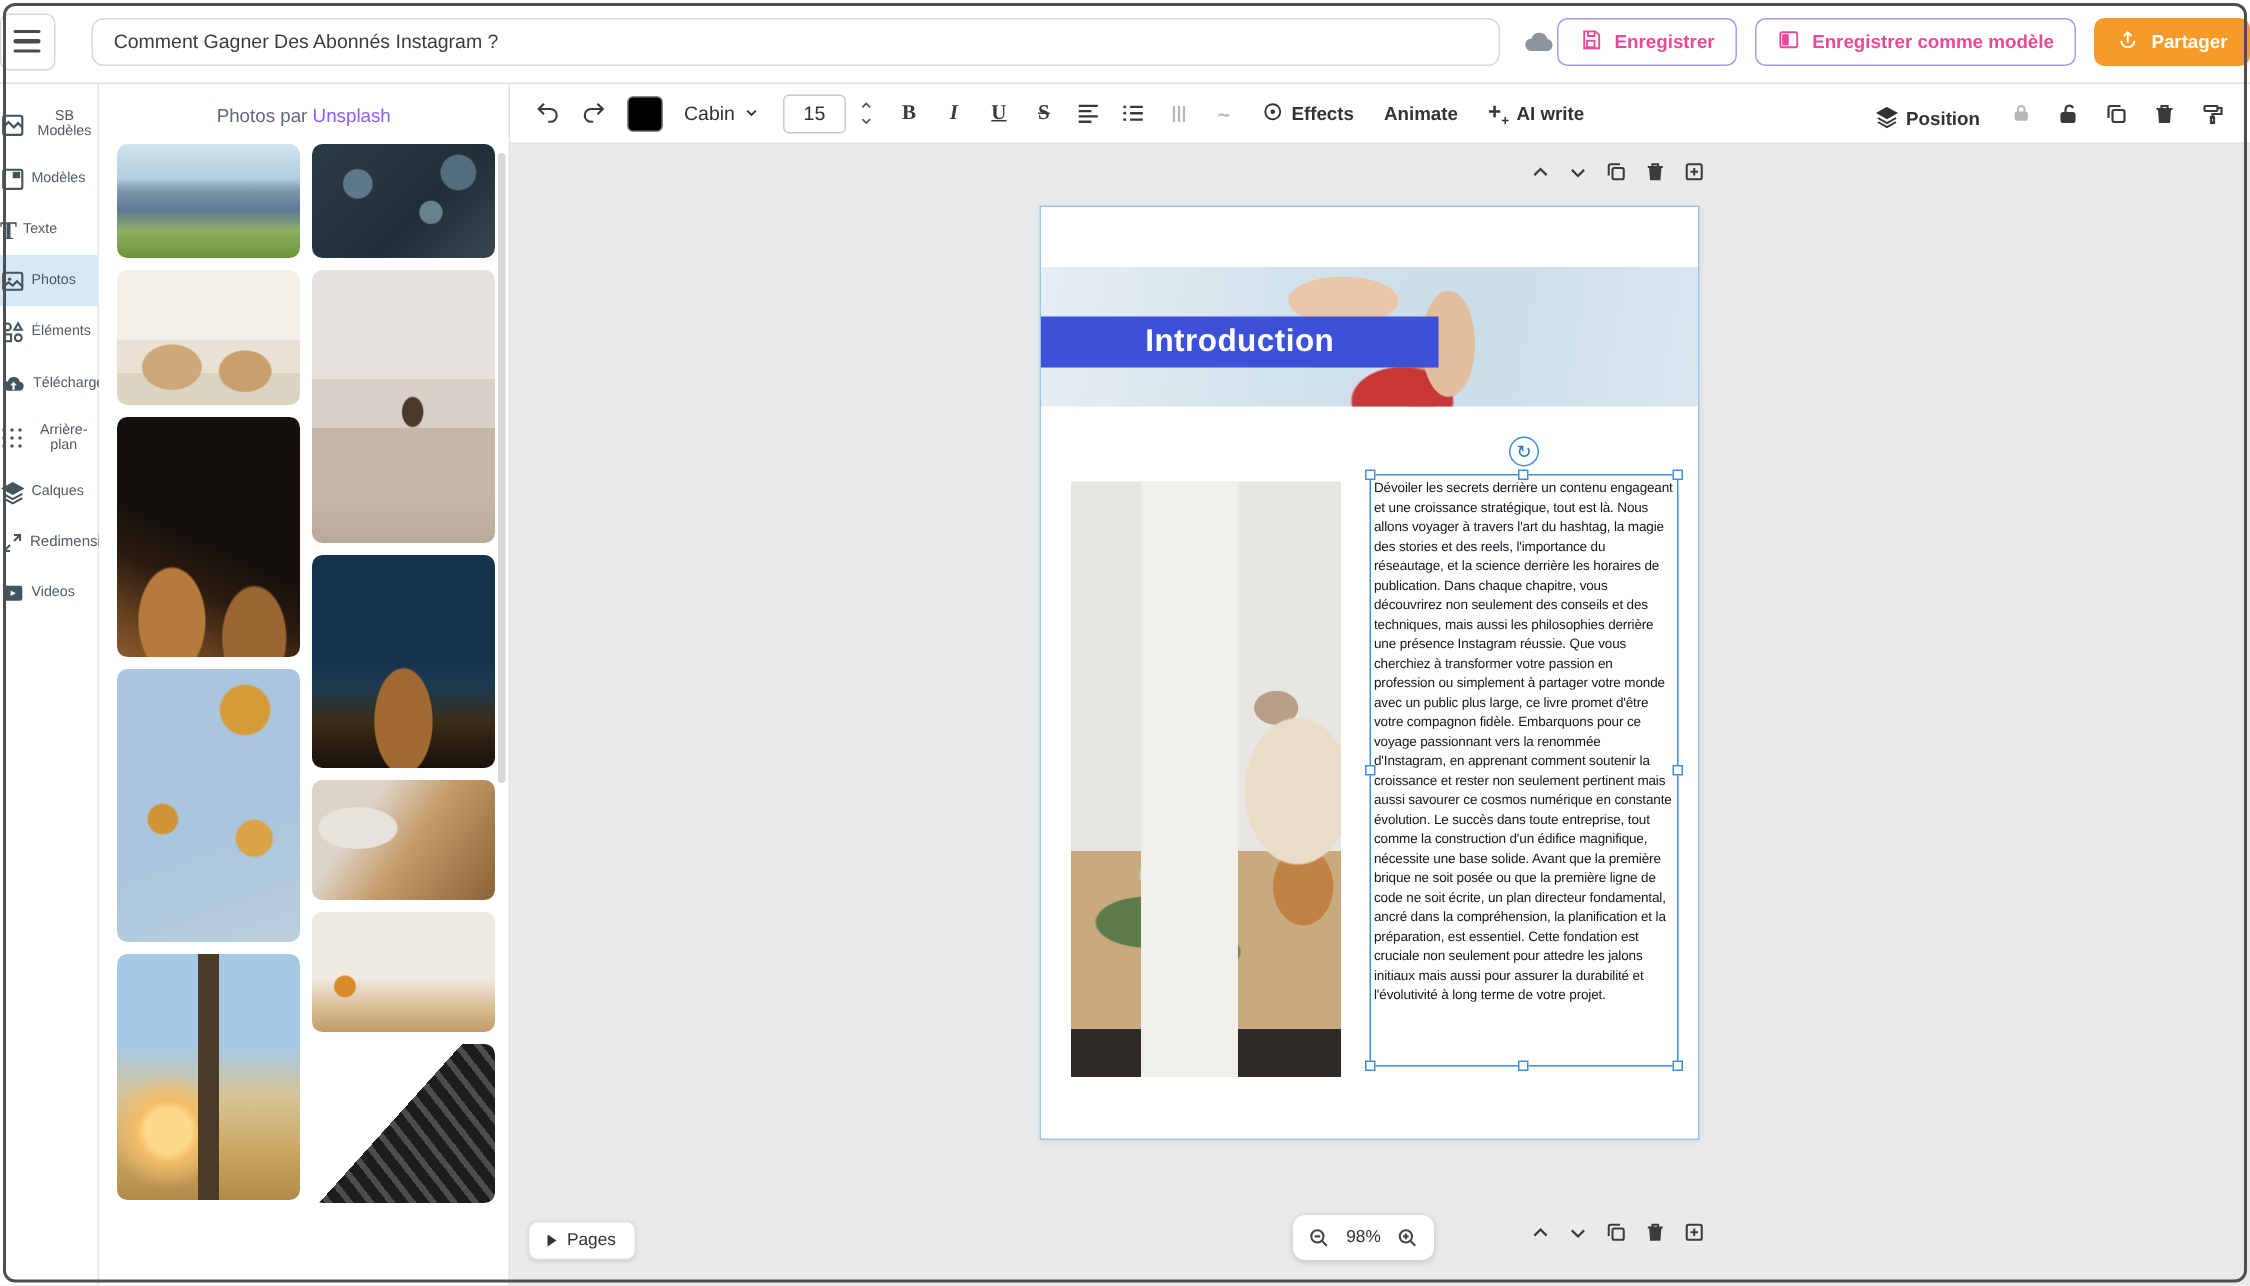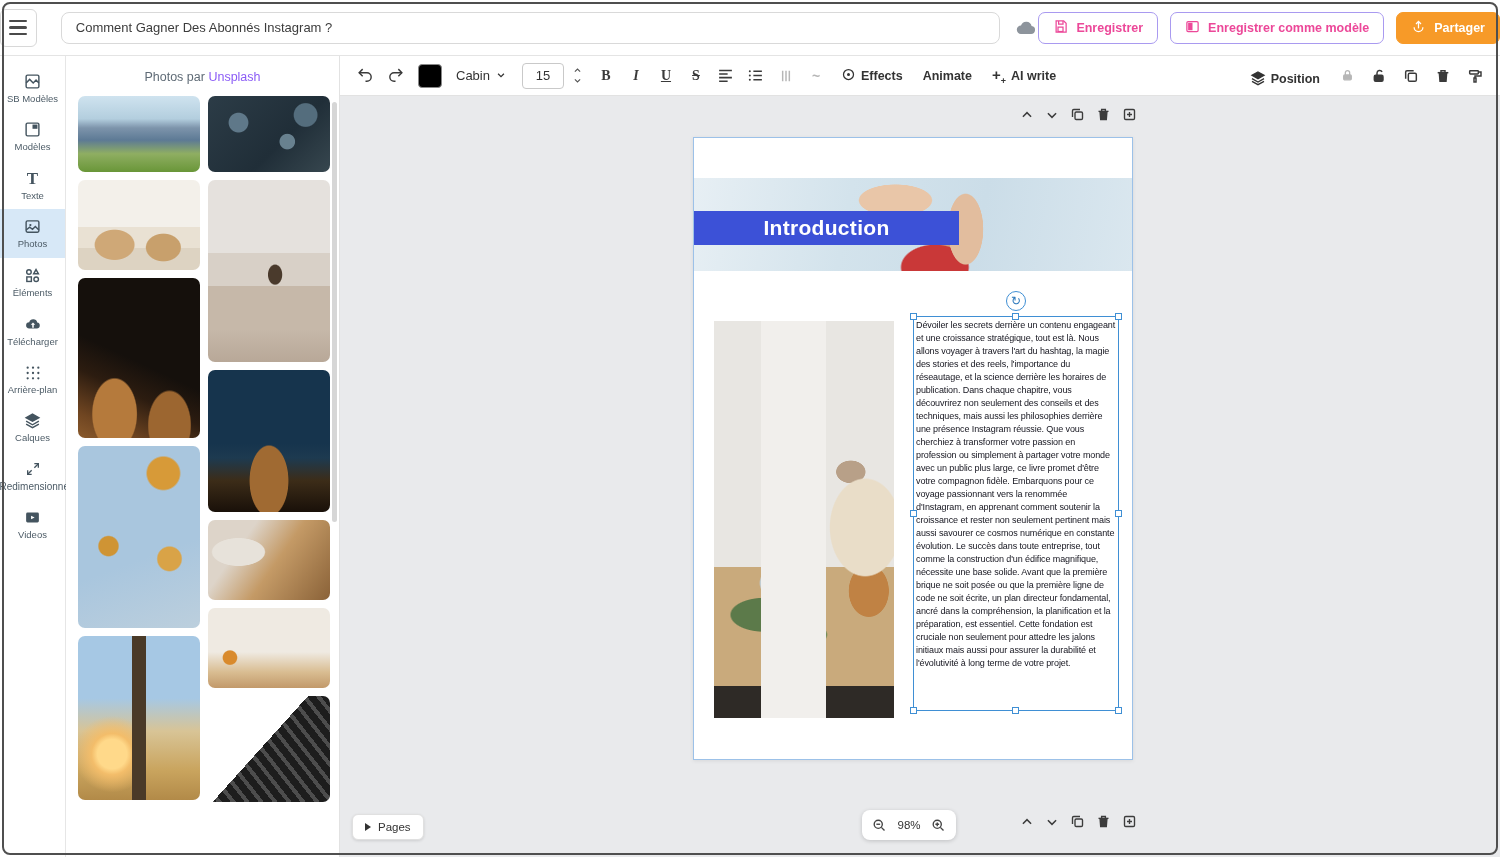--- a/index.html
+++ b/index.html
@@ -12,21 +12,21 @@
   .hamburger span { display:block; width:18px; height:2.4px; background:#4a4a4a; border-radius:2px; }
   .title-input { margin-left:24px; width:972px; height:32px; border:1px solid #d9d9d9; border-radius:8px; padding:0 14px; font-size:13px; color:#3c3c3c; background:#fff; outline:none; }
   .cloud { margin-left:14px; color:#8d949c; display:flex; align-items:center; }
   .tb-buttons { margin-left:auto; display:flex; align-items:center; gap:12px; }
   .btn { height:32px; display:inline-flex; align-items:center; gap:8px; border-radius:7px; font-size:12.5px; font-weight:700; padding:0 14px; cursor:pointer; white-space:nowrap; }
   .btn-outline { background:#fff; border:1.5px solid #a99af0; color:#ec4899; }
   .btn-solid { background:#f79a28; border:1.5px solid #f79a28; color:#fff; }
 
   
   #sidebar { position:absolute; left:0; top:56px; bottom:0; width:66px; background:#fff; border-right:1px solid #e6e6e6; padding-top:8px; z-index:4; }
-  .side-item { width:100%; padding:9px 0 8px; display:flex; flex-direction:column; align-items:center; gap:4px; cursor:pointer; color:#44545f; }
+  .side-item { width:100%; padding:9px 0 8px; display:flex; flex-direction:row; align-items:center; gap:4px; cursor:pointer; color:#44545f; }
   .side-item .lbl { font-size:9.5px; color:#4c5b66; text-align:center; line-height:1.1; max-width:66px; }
   .side-item.active { background:#d7e8f7; }
   .side-item svg { display:block; }
 
   
   #panel { position:absolute; left:66px; top:56px; bottom:0; width:274px; background:#fff; border-right:1px solid #e2e2e2; z-index:4; overflow:hidden; }
   .search-wrap { margin:13px 12px 0; height:31px; border:1px solid #c9c9c9; border-radius:16px; display:flex; align-items:center; padding:0 10px; gap:7px; color:#777; }
   .search-wrap input { border:none; outline:none; font-size:12.5px; color:#555; width:100%; background:transparent; }
   .panel-title { text-align:center; font-size:12.5px; color:#5f6b76; margin-top:14px; }
   .panel-title a { color:#8b5cf6; text-decoration:none; cursor:pointer; }

